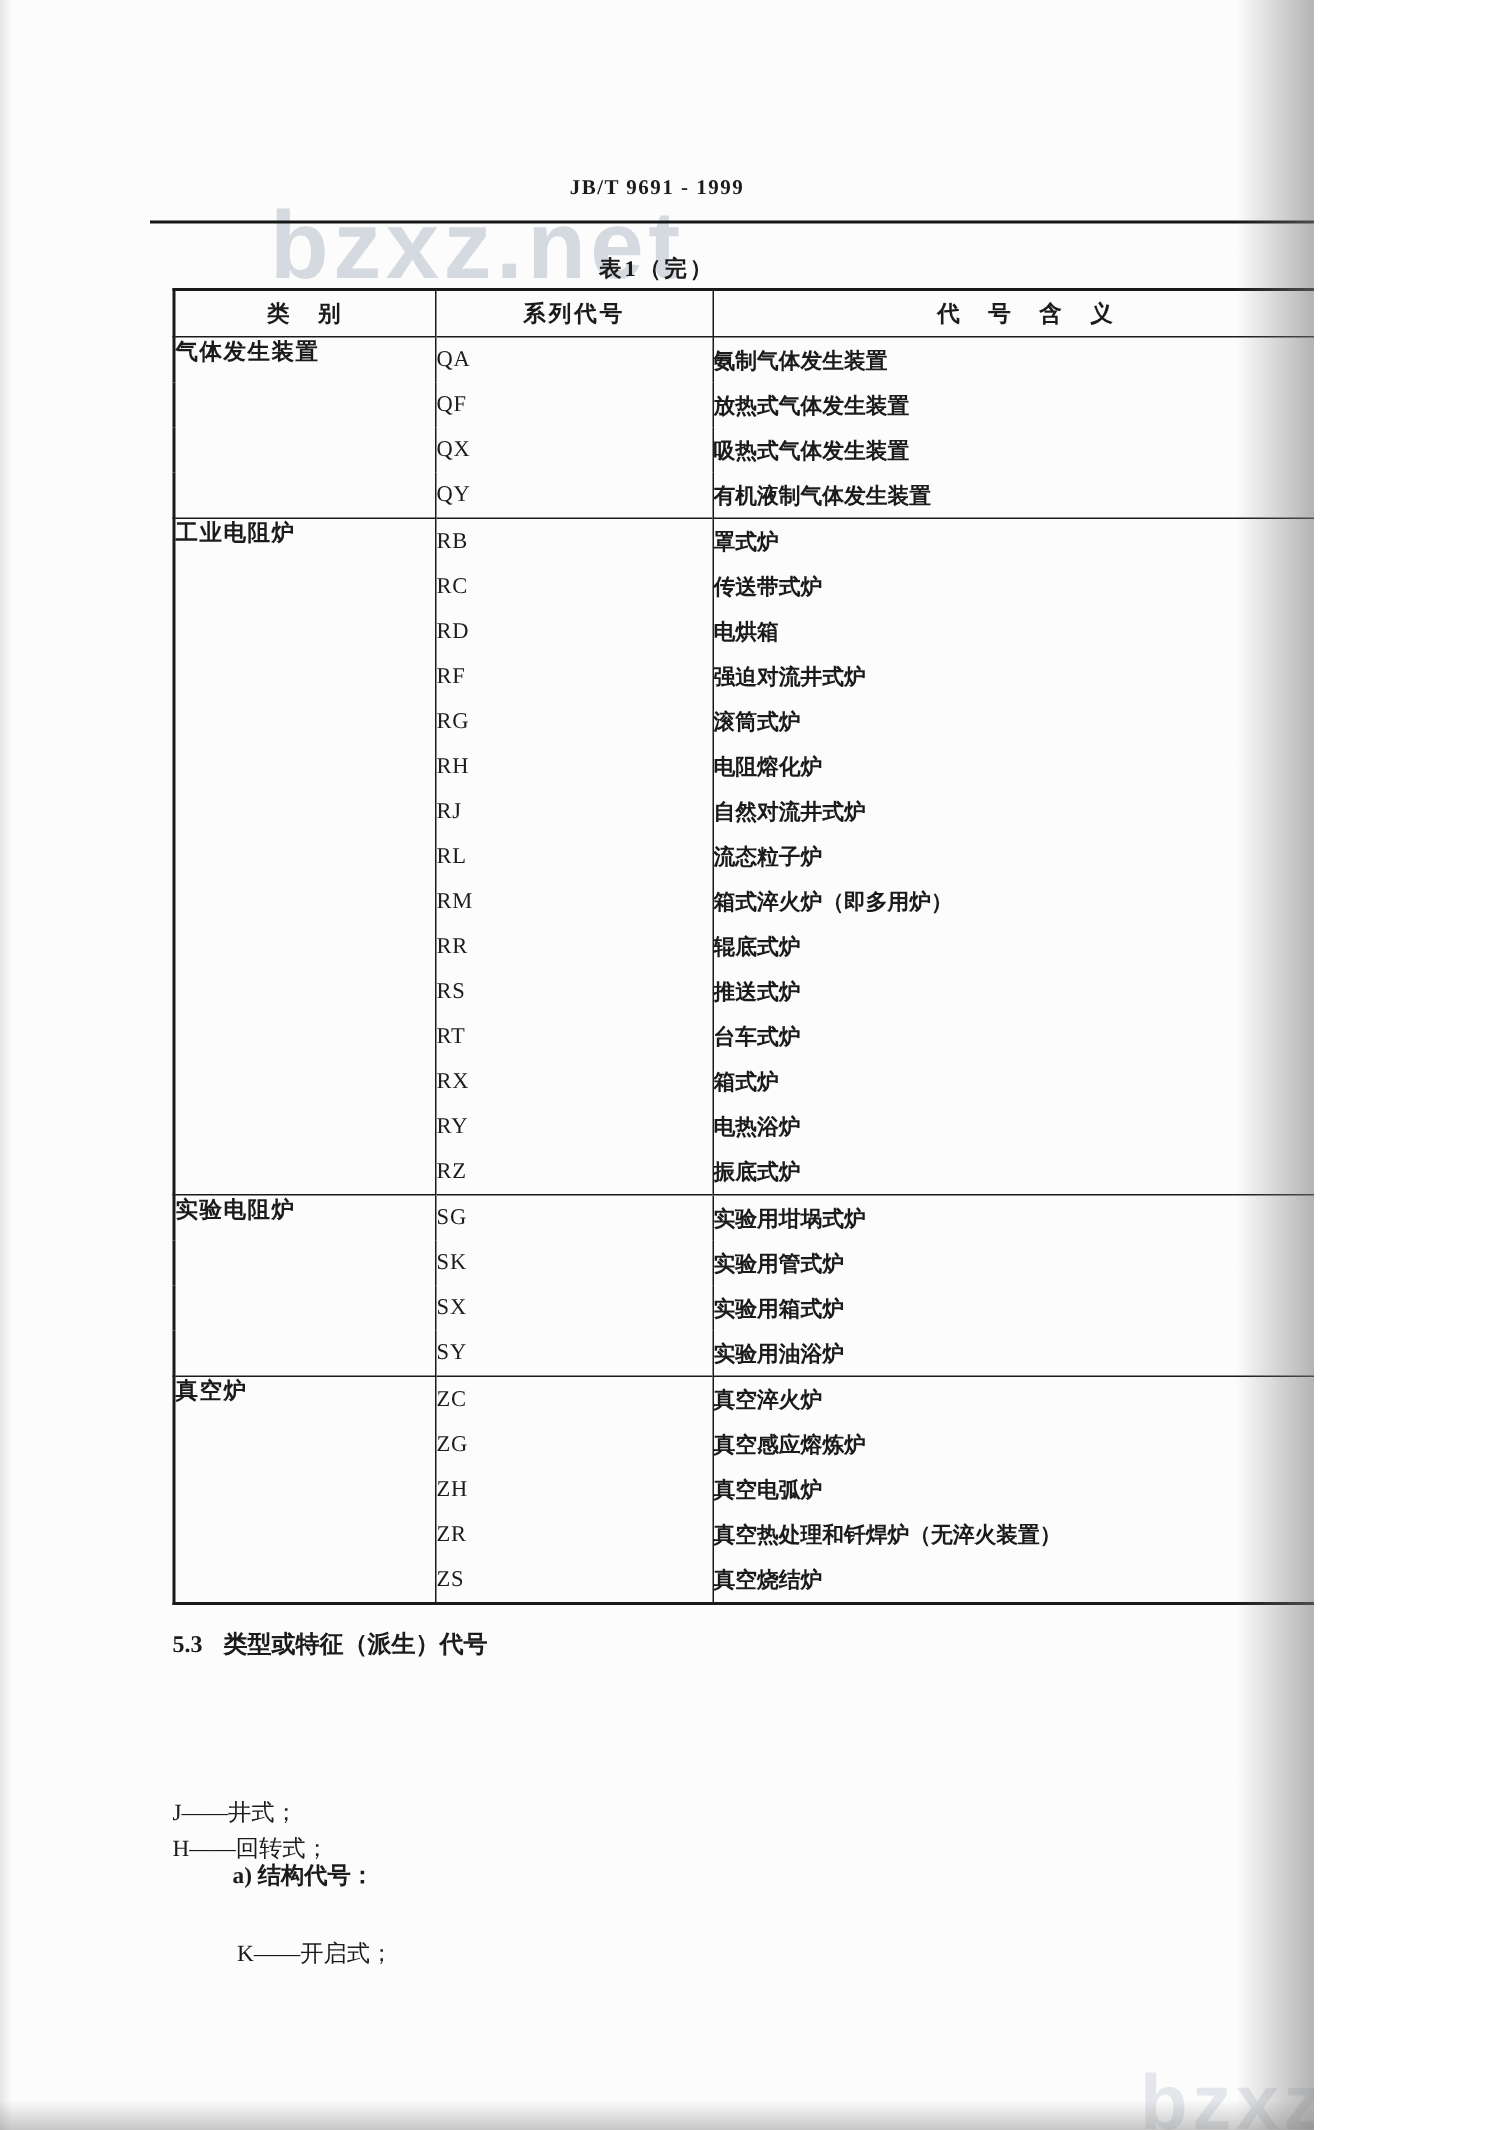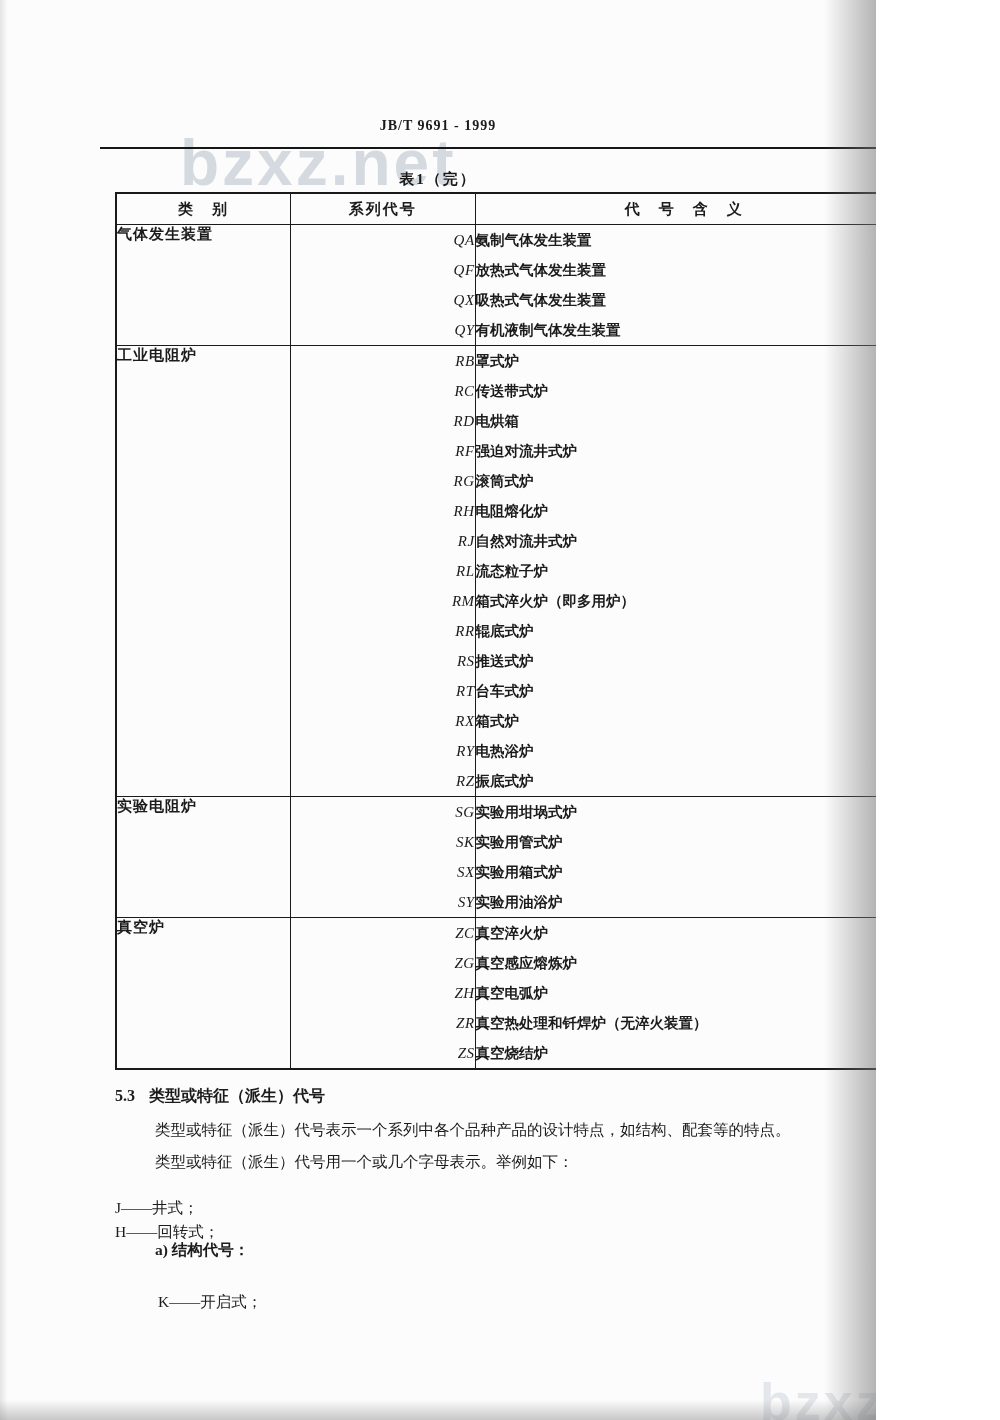--- a/index.html
+++ b/index.html
@@ -42,21 +42,21 @@
     font-size:14.5px;
   }
   table.series th, table.series td{height:30px;padding:0;}
   table.series thead th{
     border-bottom:1.5px solid #1a1a1a;
     font-weight:bold;font-size:15px;text-align:center;letter-spacing:2px;
   }
   table.series .v{border-left:1.5px solid #1a1a1a;border-right:1.5px solid #1a1a1a;}
   table.series tr.group-start td{border-top:1.5px solid #1a1a1a;}
   td.cat{vertical-align:top;padding:6px 6px 0 8px;font-weight:bold;font-size:15px;letter-spacing:1px;}
-  td.code{text-align:right;font-size:15px;letter-spacing:.5px;font-style:italic;}
+  td.code{text-align:left;font-size:15px;letter-spacing:.5px;}
   td.meaning{text-align:left;padding-left:13px;font-size:14.5px;font-weight:bold;}
   .s53{position:absolute;top:1086px;left:115px;font-weight:bold;font-size:16px;}
   .s53 .num{margin-right:14px;}
   .para1{position:absolute;top:1120px;left:155px;font-size:15.5px;}
   .para2{position:absolute;top:1152px;left:155px;font-size:15.5px;}
   .item-a{position:absolute;top:1240px;left:155px;font-size:15.5px;font-weight:bold;}
   .li-h{position:absolute;top:1222px;left:115px;font-size:15.5px;}
   .li-j{position:absolute;top:1198px;left:115px;font-size:15.5px;}
   .li-k{position:absolute;top:1292px;left:115px;font-size:15.5px;margin-left:43px;}
   .page-number{position:absolute;top:1312px;left:885px;font-size:15px;}
@@ -217,22 +217,20 @@
         <tr>
           <td class="code v">ZS</td>
           <td class="meaning">真空烧结炉</td>
         </tr>
       </tbody>
   </table>
 
   <div class="s53">
     <span class="num">5.3</span><span>类型或特征（派生）代号</span>
   </div>
-  <div class="para1">类型或特征（派生）代号表示一个系列中各个品种产品的设计特点，如结构、配套等的特点。</div>
-  <div class="para2">类型或特征（派生）代号用一个或几个字母表示。举例如下：</div>
   <div class="item-a">a) 结构代号：</div>
   <div class="li-h">H——回转式；</div>
   <div class="li-j">J——井式；</div>
   <div class="li-k">K——开启式；</div>
 
   <div class="page-number">3</div>
 
   <div class="watermark-bottom">bzxz.net</div>
 
   <div class="shadow-right"></div>

